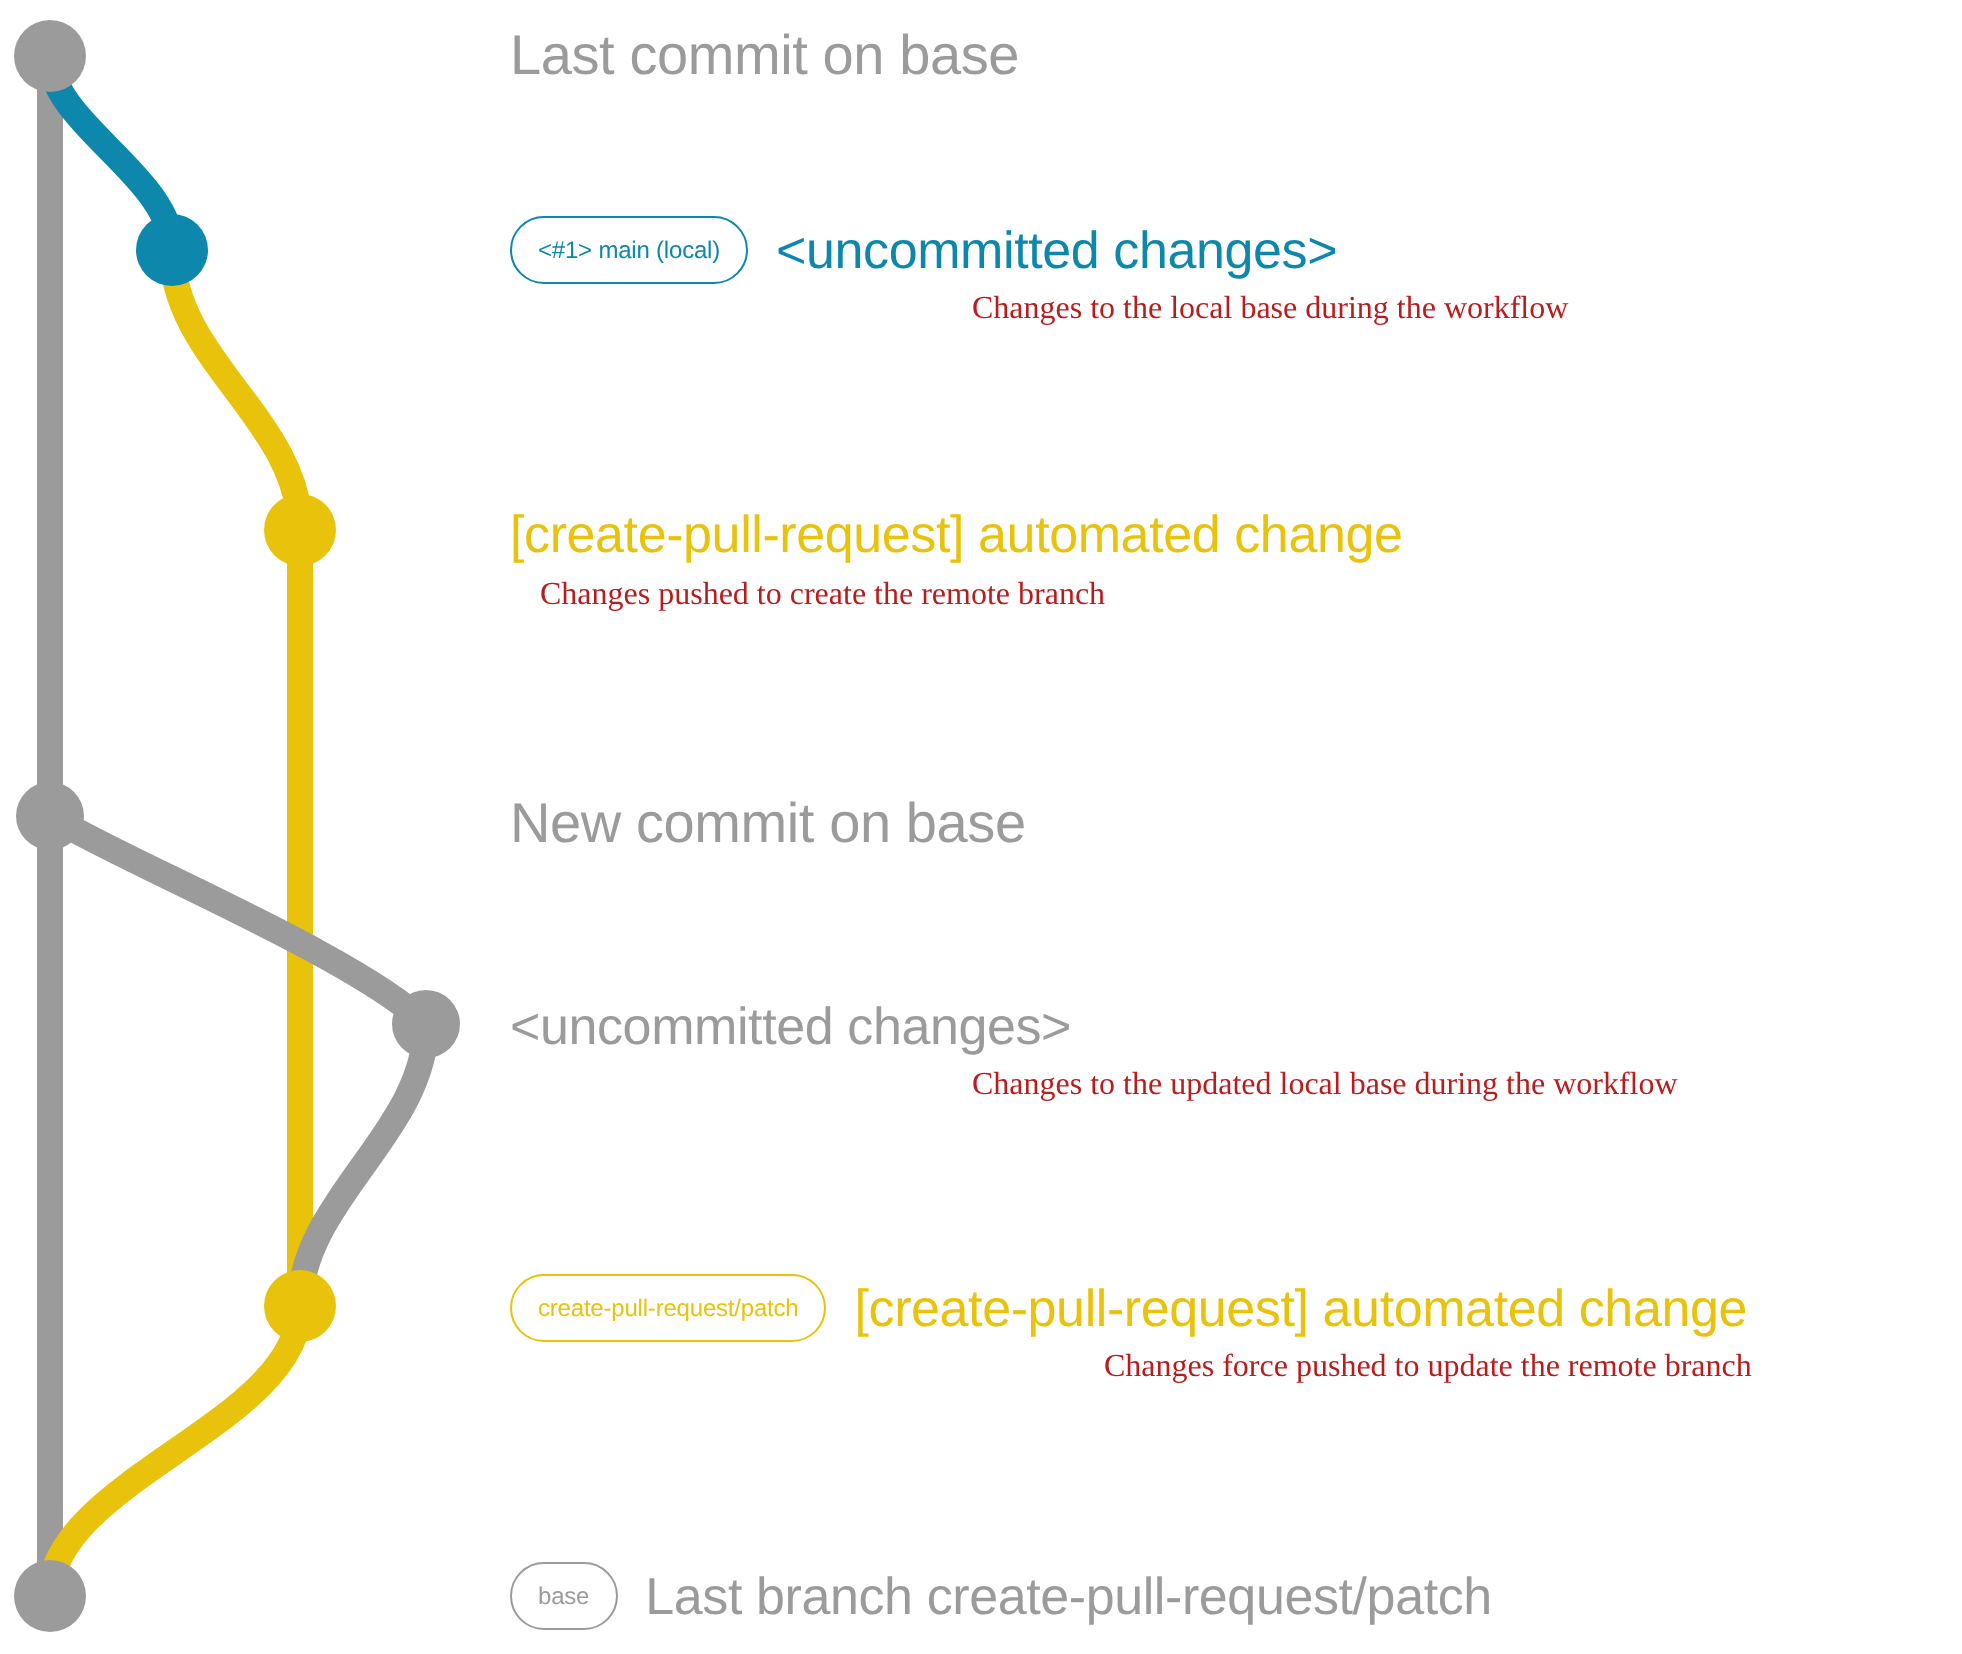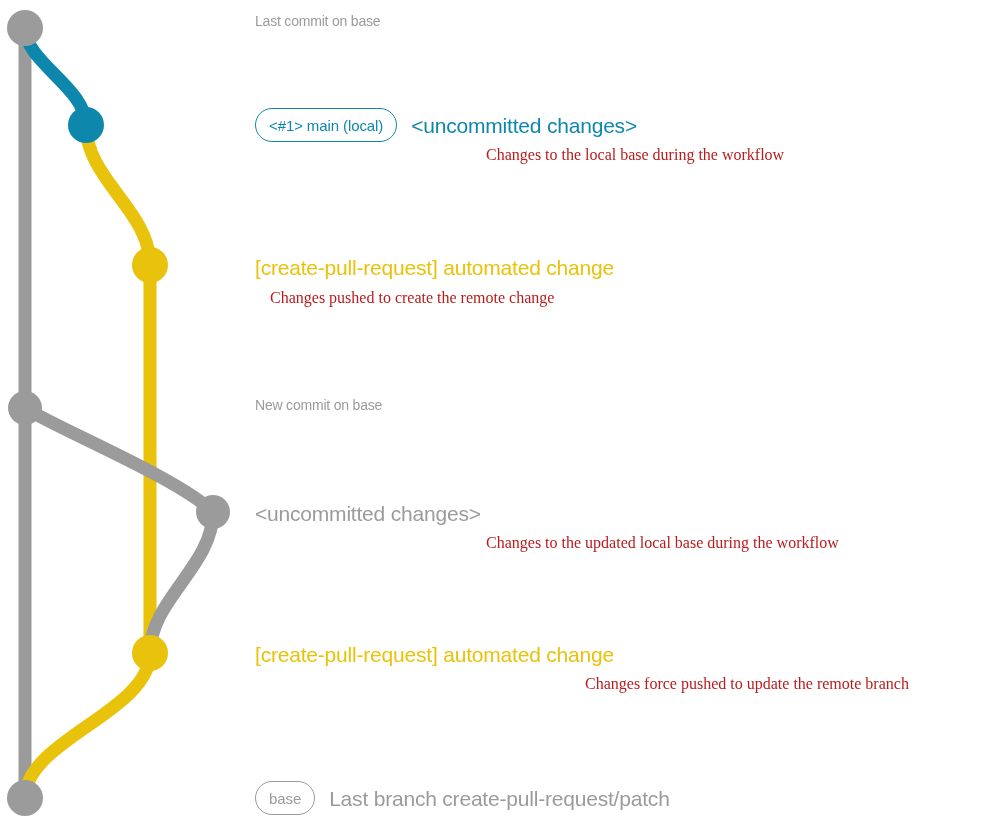--- a/index.html
+++ b/index.html
@@ -31,35 +31,35 @@
   }
   .pill {
     display: inline-flex;
     align-items: center;
     justify-content: center;
     box-sizing: border-box;
     border: 1.6px solid currentColor;
     border-radius: 17px;
     height: 34px;
     padding: 0 13px;
-    font-size: 15px;
+    font-size: 12px;
     letter-spacing: -0.1px;
     line-height: 1;
   }
   .subject {
-    font-size: 21px;
+    font-size: 26px;
     letter-spacing: -0.2px;
     line-height: 1;
   }
   .pill + .subject {
     margin-left: 14px;
   }
   .heading {
     position: absolute;
-    font-size: 14px;
+    font-size: 28px;
     letter-spacing: -0.2px;
     line-height: 1;
     white-space: nowrap;
   }
   .note {
     position: absolute;
     font-family: "Liberation Serif", serif;
     font-size: 16px;
     color: #b91c1c;
     line-height: 1;
@@ -107,30 +107,31 @@
 
 <div class="row" style="left:255px; top:108px; height:34px;">
   <span class="pill c-blue">&lt;#1&gt; main (local)</span>
   <span class="subject c-blue">&lt;uncommitted changes&gt;</span>
 </div>
 <div class="note" style="left:486px; top:147px;">Changes to the local base during the workflow</div>
 
 <div class="row" style="left:255px; top:254px; height:26px;">
   <span class="subject c-yellow">[create-pull-request] automated change</span>
 </div>
-<div class="note" style="left:270px; top:290px;">Changes pushed to create the remote change</div>
+<div class="note" style="left:270px; top:290px;">Changes pushed to create the remote branch</div>
 
 <div class="heading c-grey" style="left:255px; top:398px;">New commit on base</div>
 
 <div class="row" style="left:255px; top:496px; height:34px;">
   <span class="subject c-grey">&lt;uncommitted changes&gt;</span>
 </div>
 <div class="note" style="left:486px; top:535px;">Changes to the updated local base during the workflow</div>
 
 <div class="row" style="left:255px; top:637px; height:34px;">
+  <span class="pill c-yellow">create-pull-request/patch</span>
   <span class="subject c-yellow">[create-pull-request] automated change</span>
 </div>
-<div class="note" style="left:585px; top:676px;font-family:Liberation Serif, serif;">Changes force pushed to update the remote branch</div>
+<div class="note" style="left:552px; top:676px;font-family:Liberation Serif, serif;">Changes force pushed to update the remote branch</div>
 
 <div class="row" style="left:255px; top:781px; height:34px;">
   <span class="pill c-grey">base</span>
   <span class="subject c-grey">Last branch create-pull-request/patch</span>
 </div>
 
 </body></html>

